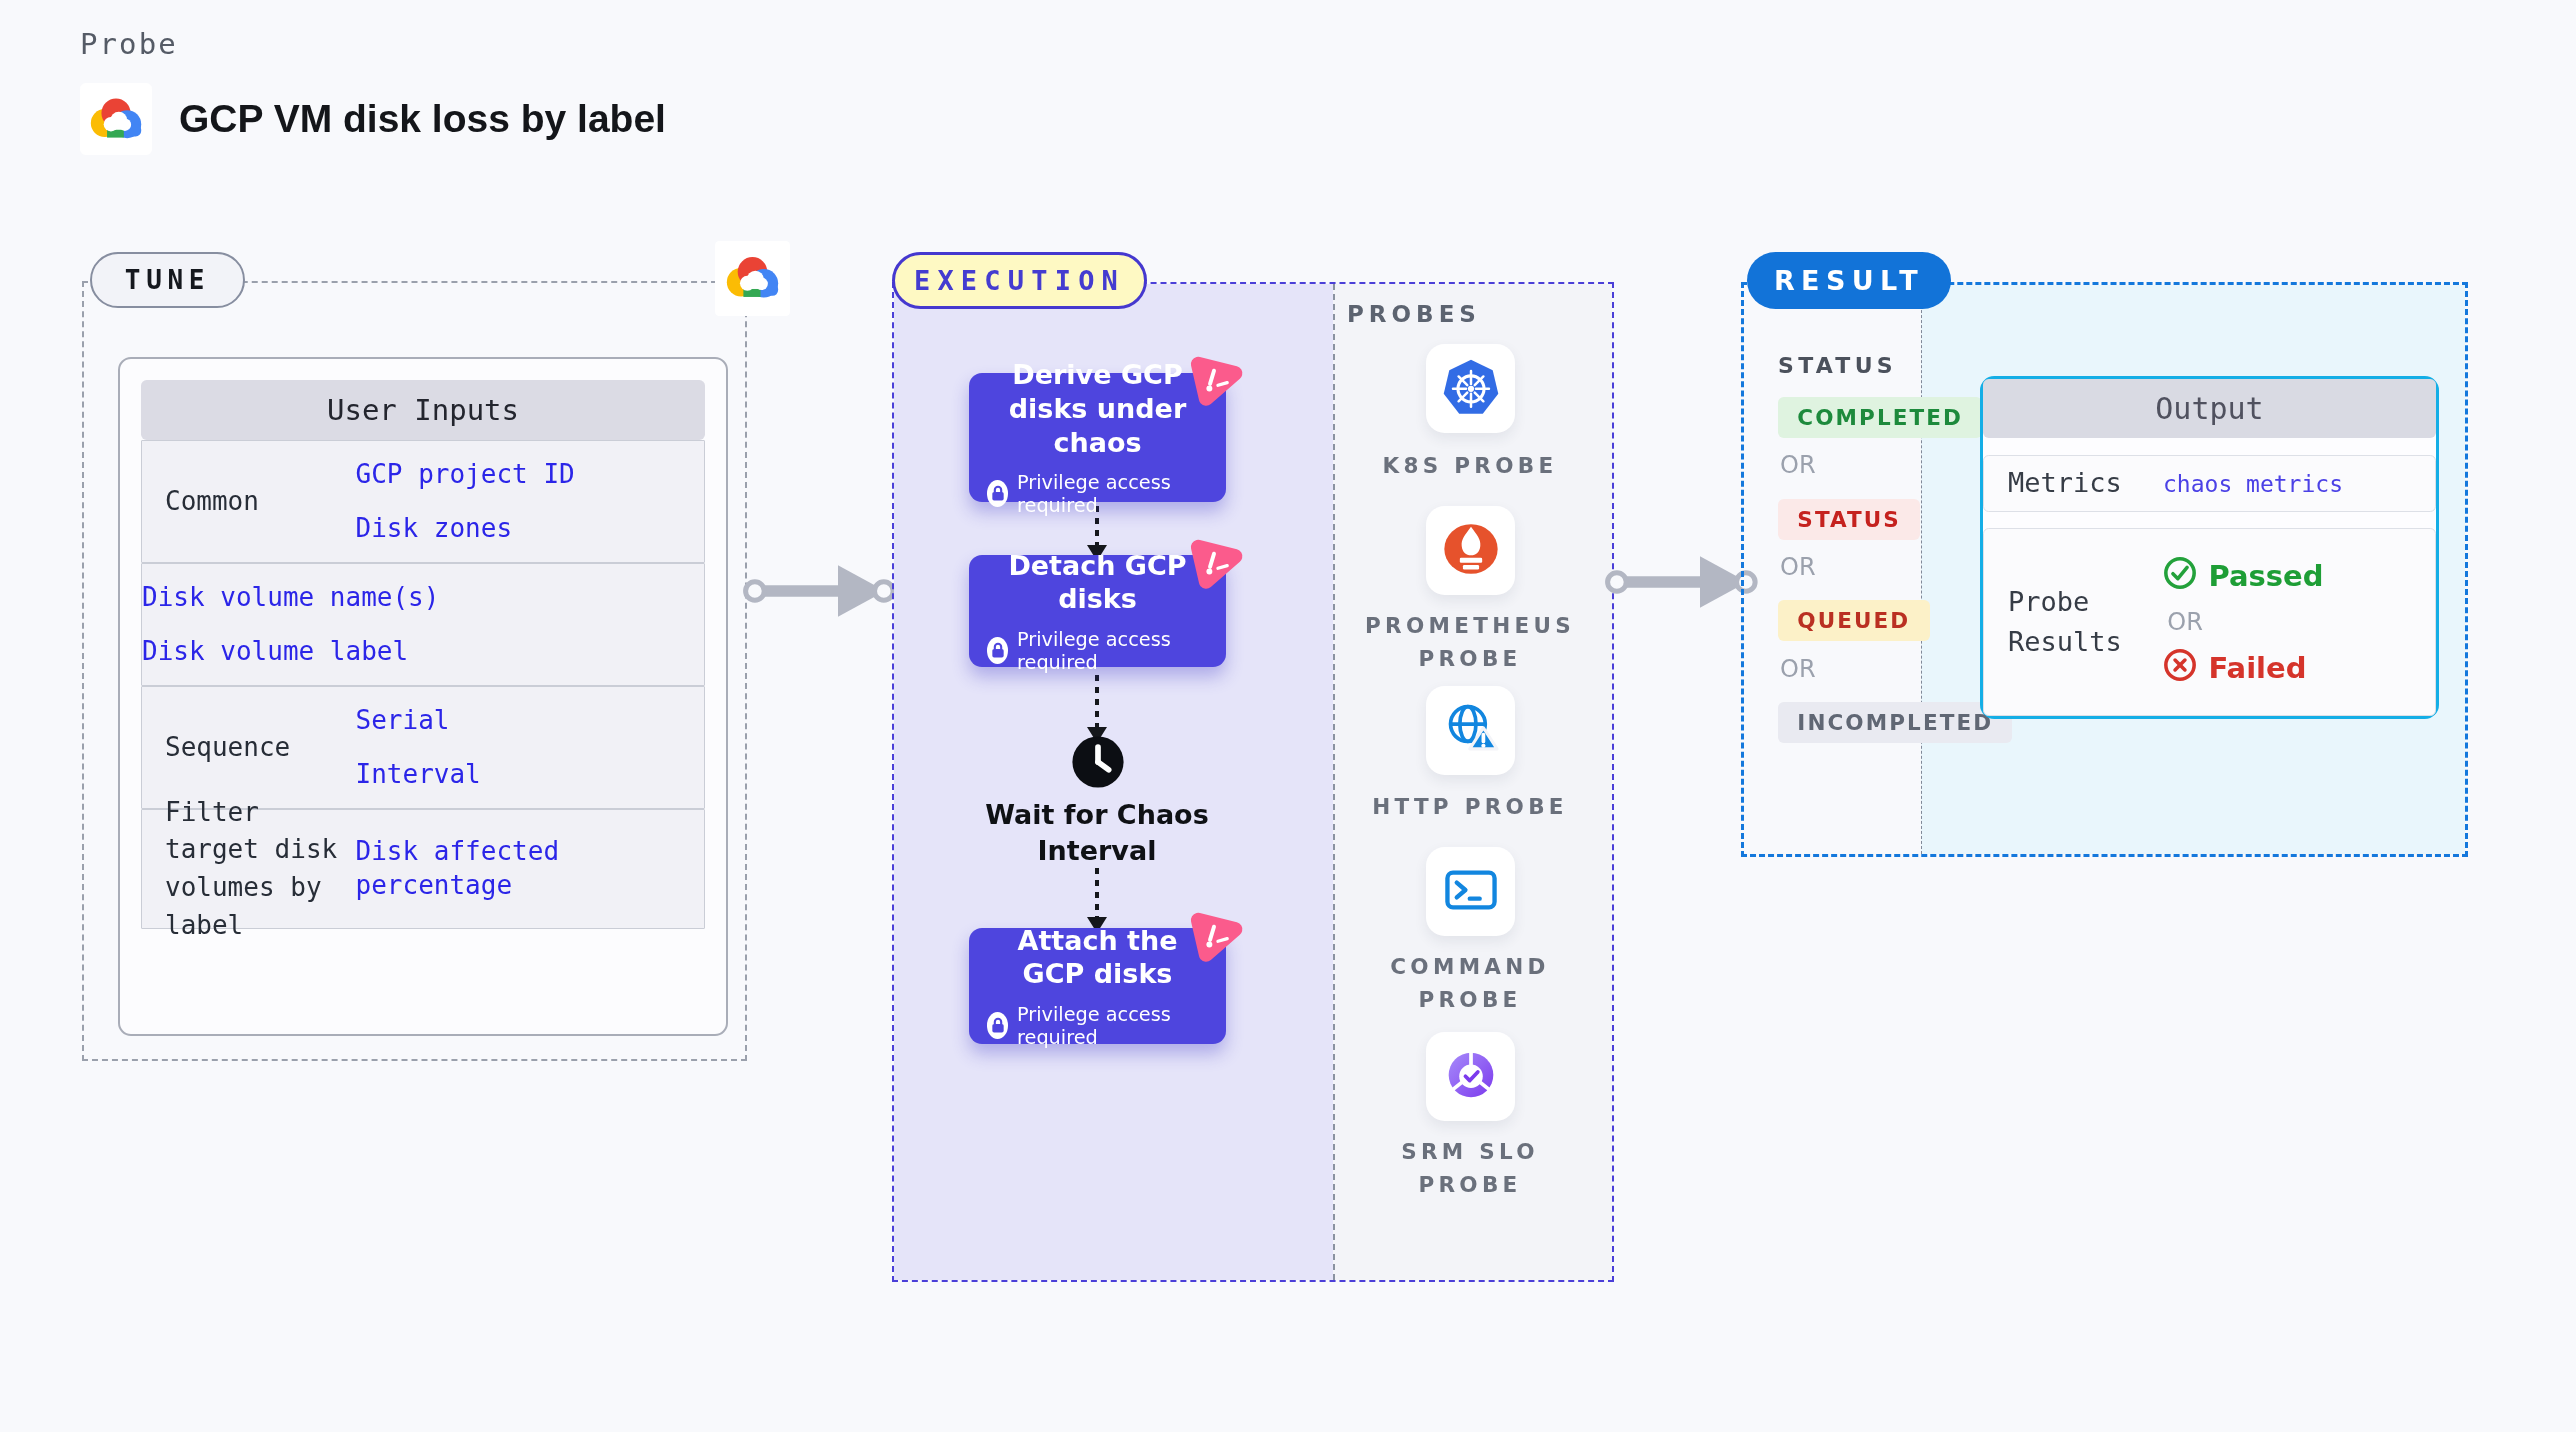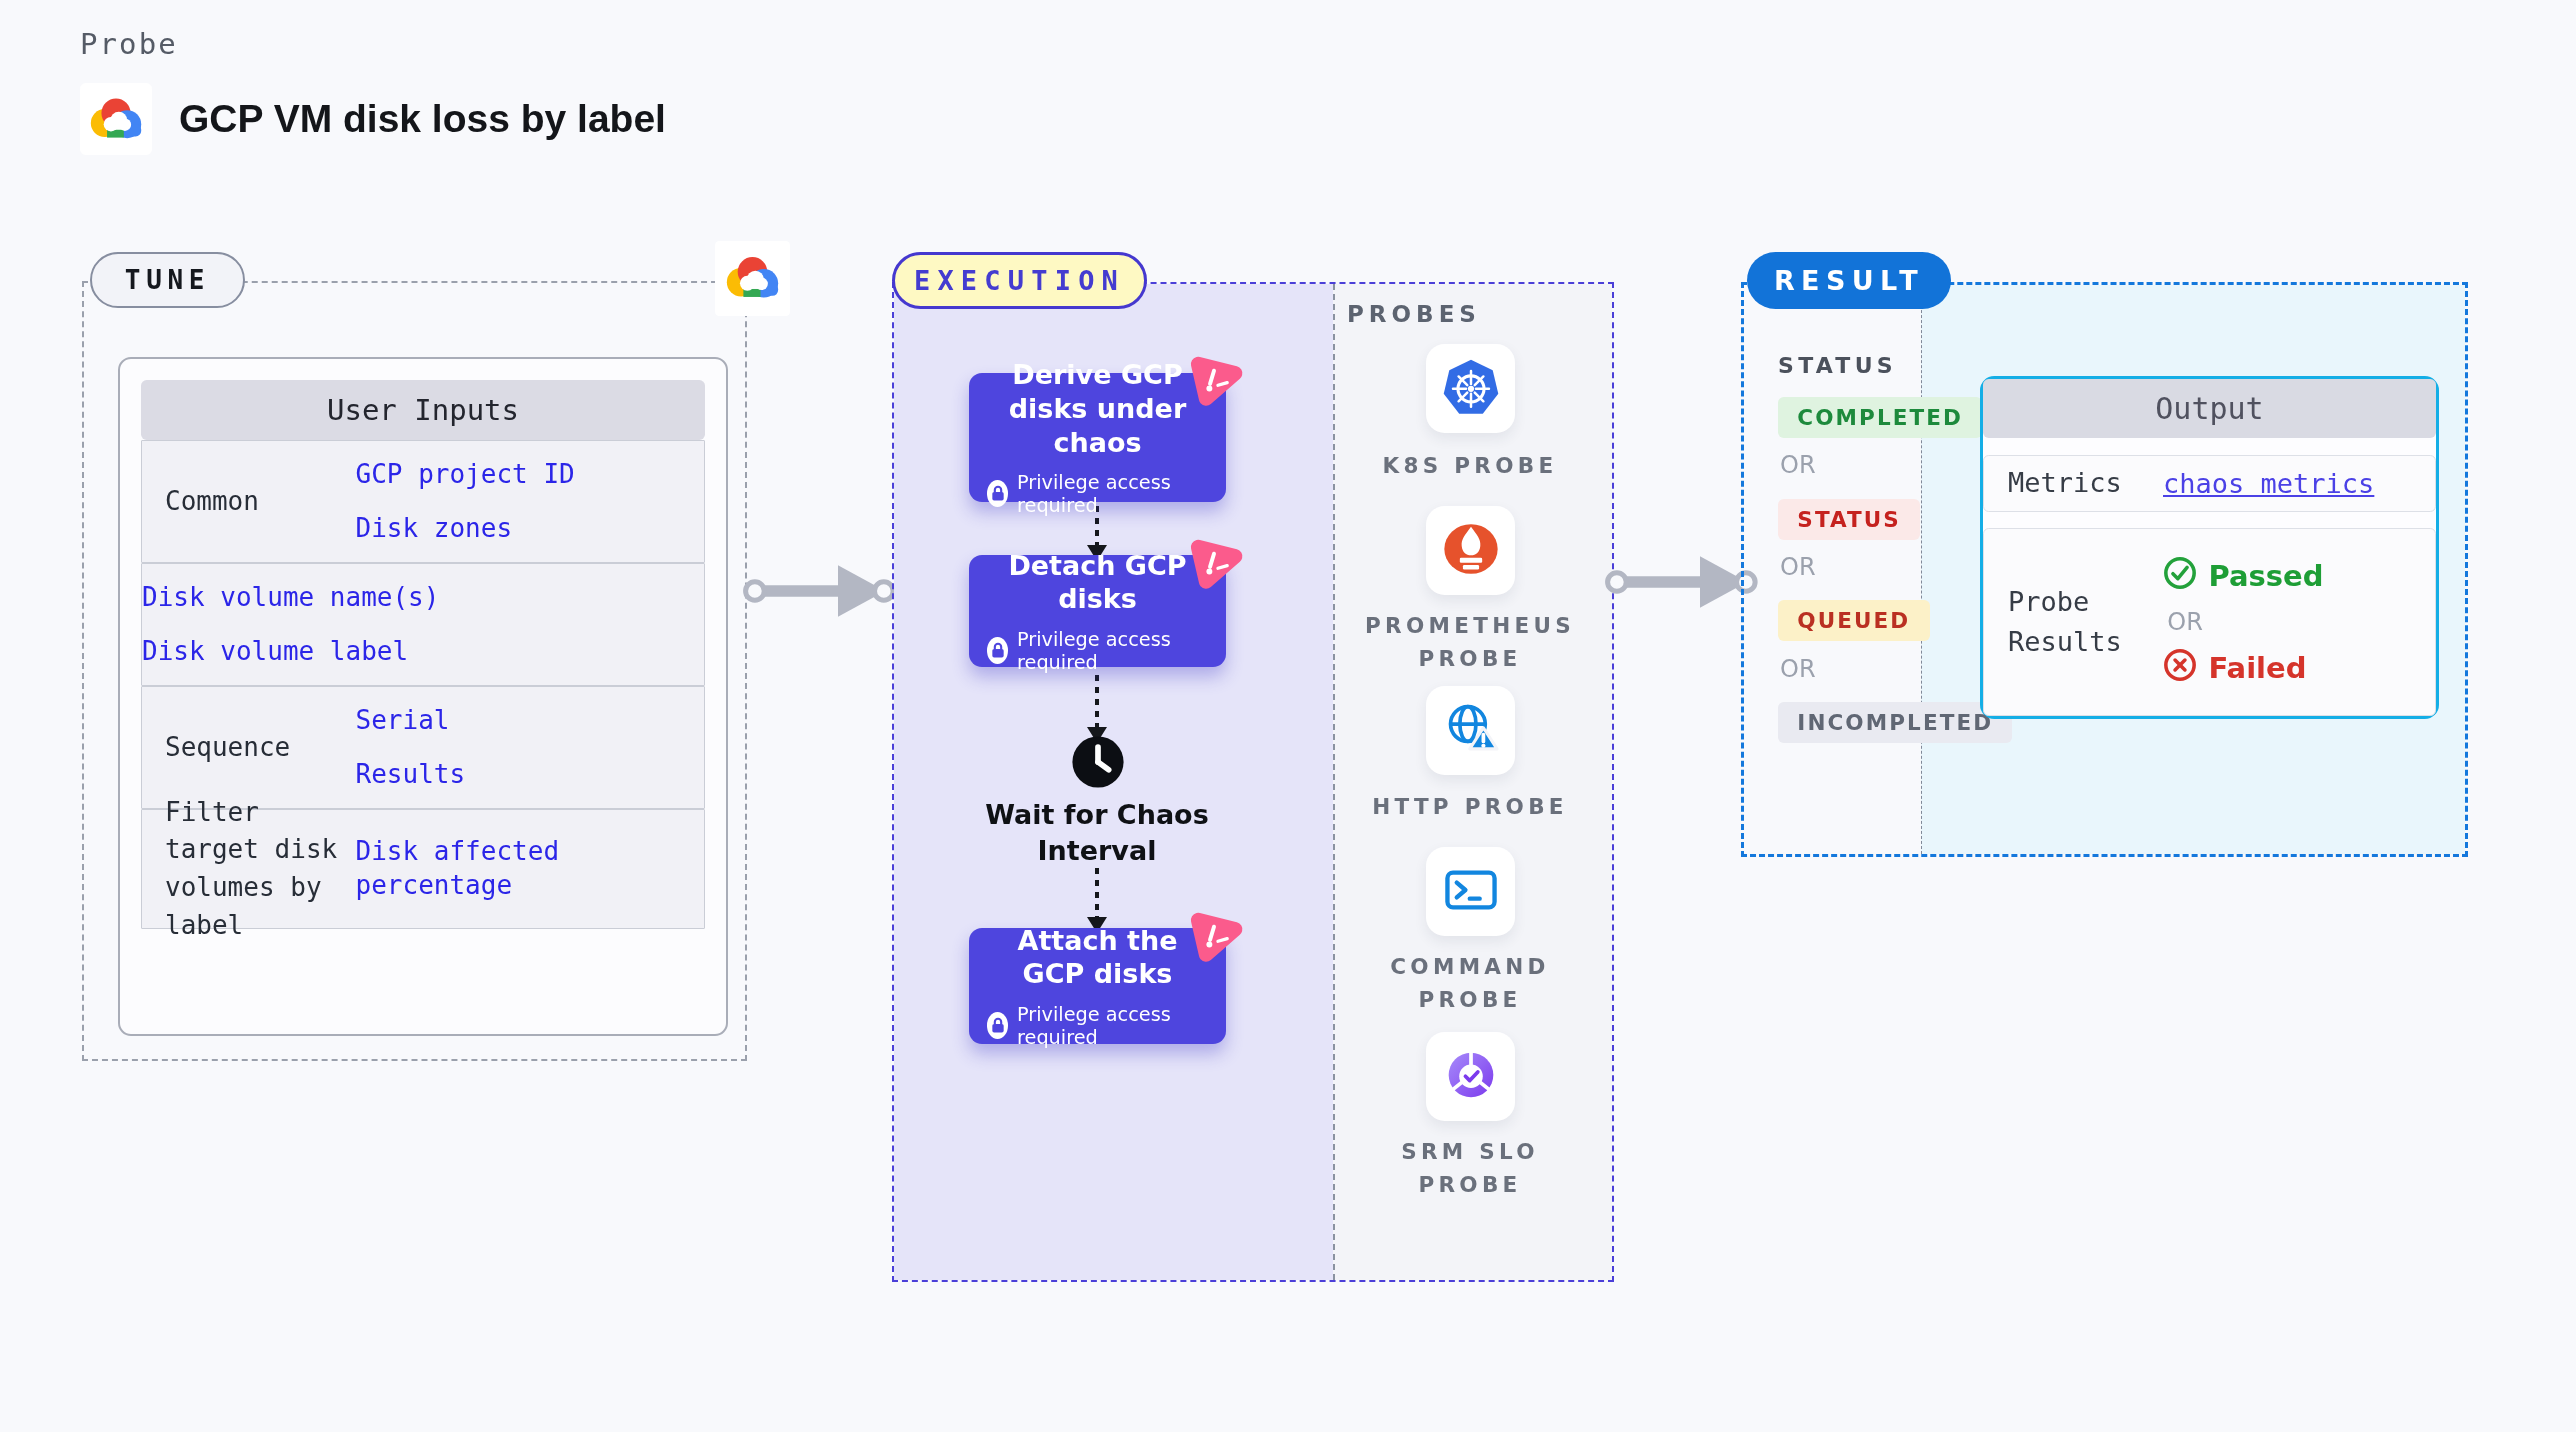--- a/index.html
+++ b/index.html
@@ -90,21 +90,21 @@
   .or1{top:451px;} .or2{top:553px;} .or3{top:655px;}
 
   .output-card{left:1980px;top:376px;width:459px;height:343px;background:#FDFDFF;border:3.6px solid #14AEE6;
                border-radius:14.3px;box-sizing:border-box;display:flex;flex-direction:column;}
   .out-header{height:59px;min-height:59px;background:#D9DAE3;border-radius:5.7px;display:flex;align-items:center;
               justify-content:center;font-size:30px;color:#50515F;}
   .out-row{background:#FBFBFD;border:1.4px solid #DDE0E7;border-radius:5.7px;display:flex;align-items:center;box-sizing:border-box;}
   .row-metrics{margin-top:17px;height:57px;}
   .row-probe{margin-top:16px;flex:1;}
   .out-row .olbl{width:179px;padding-left:24px;font-size:27px;color:#363C46;line-height:1.5;box-sizing:border-box;}
-  .metrics-value{font-size:27px;color:#4B41E6;text-decoration:underline;}
+  .metrics-value{font-size:23px;color:#4B41E6;}
   .pr-col{display:flex;flex-direction:column;gap:11.5px;}
   .pr-item{display:flex;align-items:center;gap:11.5px;font-family:"DejaVu Sans", sans-serif;font-weight:700;font-size:29px;}
   .pr-pass{color:#1E9E36;} .pr-fail{color:#D5342B;}
   .pr-or{font-family:"DejaVu Sans", sans-serif;font-weight:400;font-size:24px;color:#9BA1AD;padding-left:4.3px;}
 </style>
 </head>
 <body>
 
 <div class="canvas">
 
@@ -156,21 +156,21 @@
     <div class="ui-row h2">
       <div class="vals">
         <span>Disk volume name(s)</span>
         <span>Disk volume label</span>
       </div>
     </div>
     <div class="ui-row h3">
       <div class="lbl">Sequence</div>
       <div class="vals">
         <span>Serial</span>
-        <span>Results</span>
+        <span>Interval</span>
       </div>
     </div>
     <div class="ui-row h4">
       <div class="lbl">Filter target disk volumes by label</div>
       <div class="vals">
         <span>Disk affected percentage</span>
       </div>
     </div>
   </div>
 

